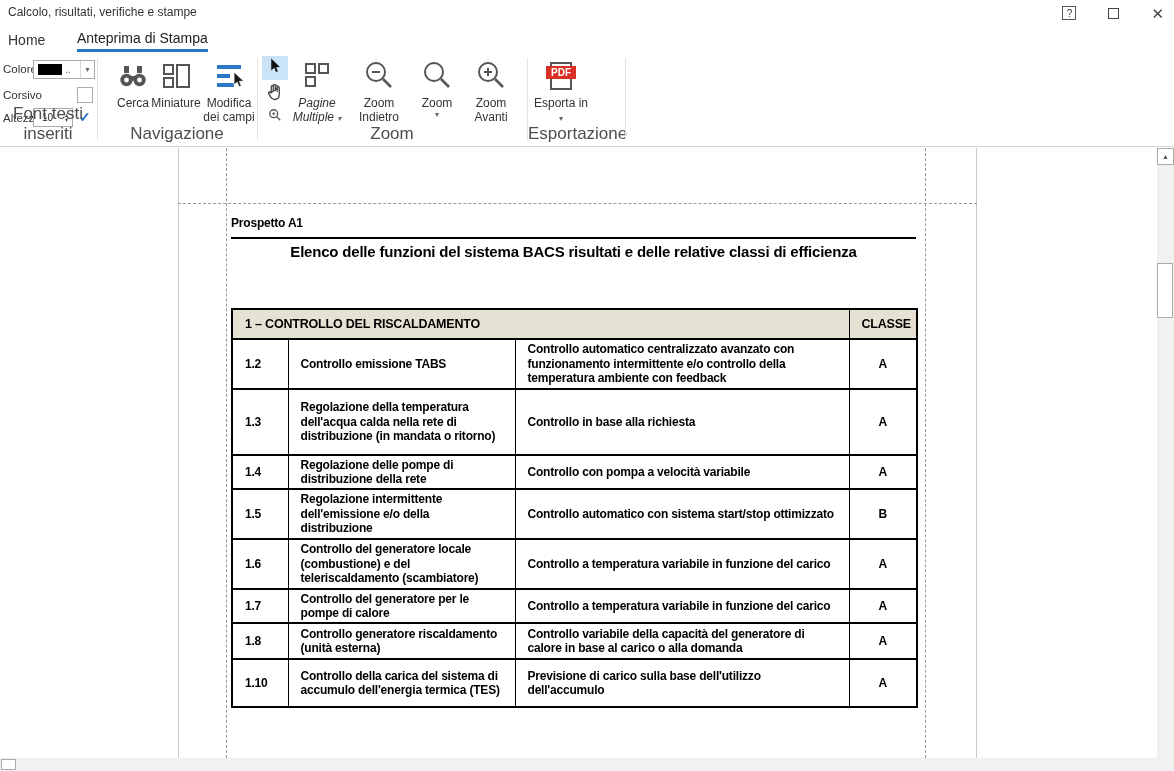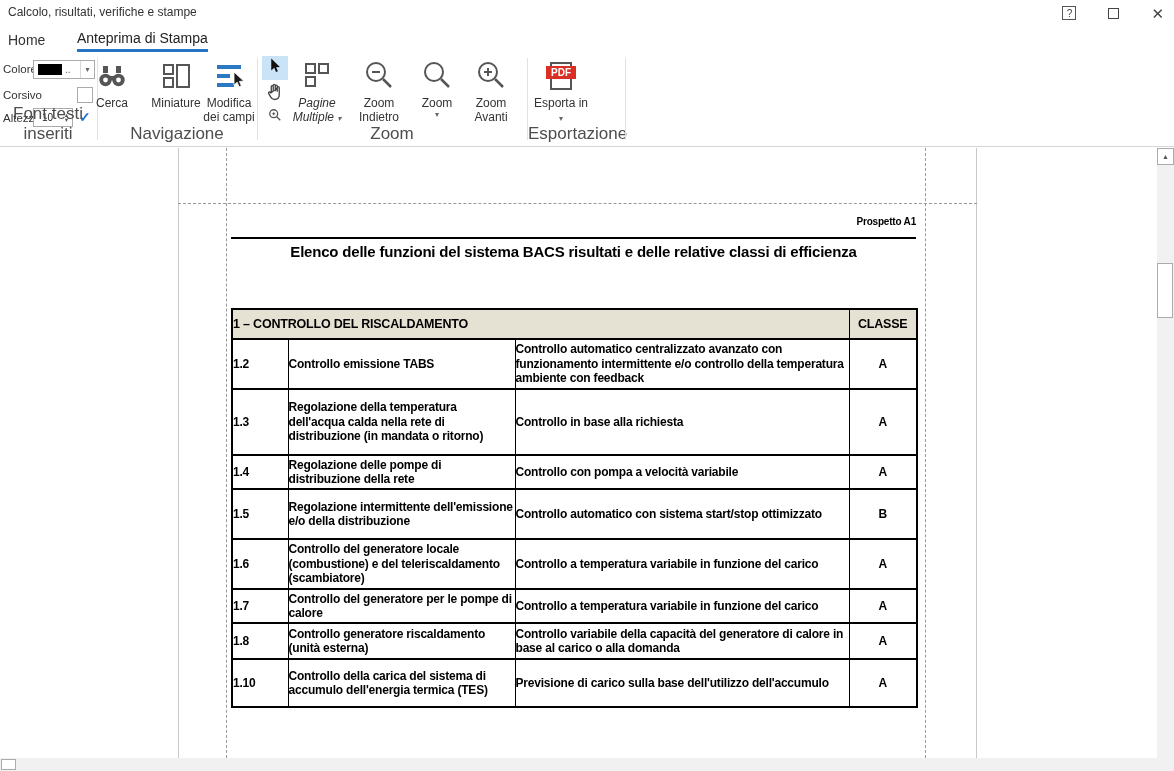--- a/index.html
+++ b/index.html
@@ -55,28 +55,28 @@
   .toolbtn { width:26px; height:24px; display:flex; align-items:center; justify-content:center; margin-bottom:2px; }
   .toolbtn.sel { background:#cbe3f7; }
 
   
   .preview { position:absolute; top:148px; left:0; width:1157px; height:610px; background:#fff; overflow:hidden; }
   .page-edge { position:absolute; top:0; bottom:0; width:1px; background:#c9c9c9; }
   .dash-v { position:absolute; top:0; bottom:0; width:0; border-left:1px dashed #999; }
   .dash-h { position:absolute; left:178px; width:799px; height:0; border-top:1px dashed #999; }
 
   .doc { position:absolute; left:231px; top:0; width:685px; color:#000; letter-spacing:-0.2px; }
-  .doc-caption { position:absolute; top:68px; width:100%; text-align:right; font-size:10px; font-weight:bold; }
+  .doc-caption { position:absolute; top:68px; width:100%; text-align:left; font-size:12px; font-weight:bold; }
   .doc-rule { position:absolute; top:89px; width:100%; height:2px; background:#000; }
   .doc-title { position:absolute; top:95px; width:100%; text-align:center; font-size:15px; font-weight:bold; }
 
   .doc-table { position:absolute; top:160px; border-collapse:collapse; width:685px; table-layout:fixed;
                font-size:12px; font-weight:bold; line-height:1.2; color:#000; }
   .doc-table td, .doc-table th { border:1px solid #000; border-top-width:2px; border-bottom-width:2px;
-               padding:1px 0; vertical-align:middle; text-align:left; overflow:hidden; }
+               padding:1px 12px; vertical-align:middle; text-align:left; overflow:hidden; }
   .doc-table { border:2px solid #000; }
   .doc-table thead th { background:#e6e2d3; height:30px; font-size:12.5px; }
   .th-classe { text-align:center !important; }
   .col-num { width:56px; }
   .col-funzione { width:227px; }
   .col-descrizione { width:334px; }
   .col-classe { width:68px; text-align:center !important; }
 
   
   .vscroll { position:absolute; top:148px; right:0; width:17px; height:610px; background:#f1f1f1; }
@@ -124,21 +124,21 @@
       <span class="val">10</span>
       <span class="spin-arrows">
           <span>▲</span>
           <span>▼</span>
         </span>
     </div>
     <span class="bluecheck">✓</span>
     <div class="grp-label" style="left:0; width:96px;">Font testi inseriti</div>
     <div class="grp-sep" style="left:97px;"></div>
 
-    <div class="bigbtn" style="left:90px; width:44px;">
+    <div class="bigbtn" style="left:111px; width:44px;">
       <span class="ic">
         <svg width="32" height="32" viewBox="0 0 32 32">
             <path fill="#555" d="M7 6h5v7H7zM20 6h5v7h-5z"></path>
             <circle cx="9.5" cy="20" r="6.2" fill="#555"></circle>
             <circle cx="22.5" cy="20" r="6.2" fill="#555"></circle>
             <circle cx="9.5" cy="20" r="2.4" fill="#fff"></circle>
             <circle cx="22.5" cy="20" r="2.4" fill="#fff"></circle>
             <rect x="13" y="16" width="6" height="4.5" fill="#555"></rect>
           </svg>
       </span>

